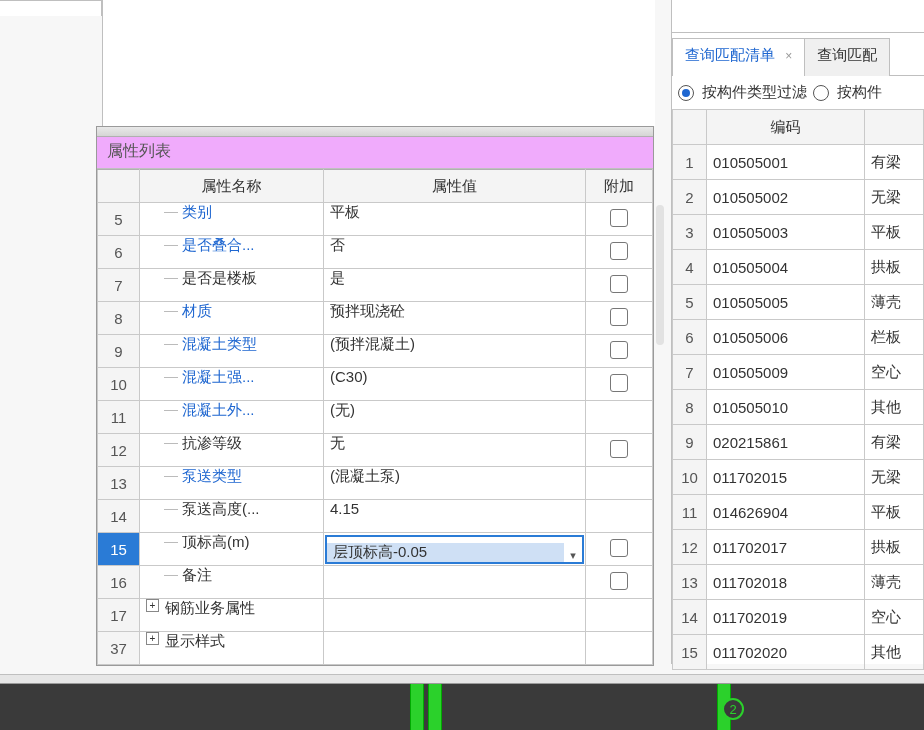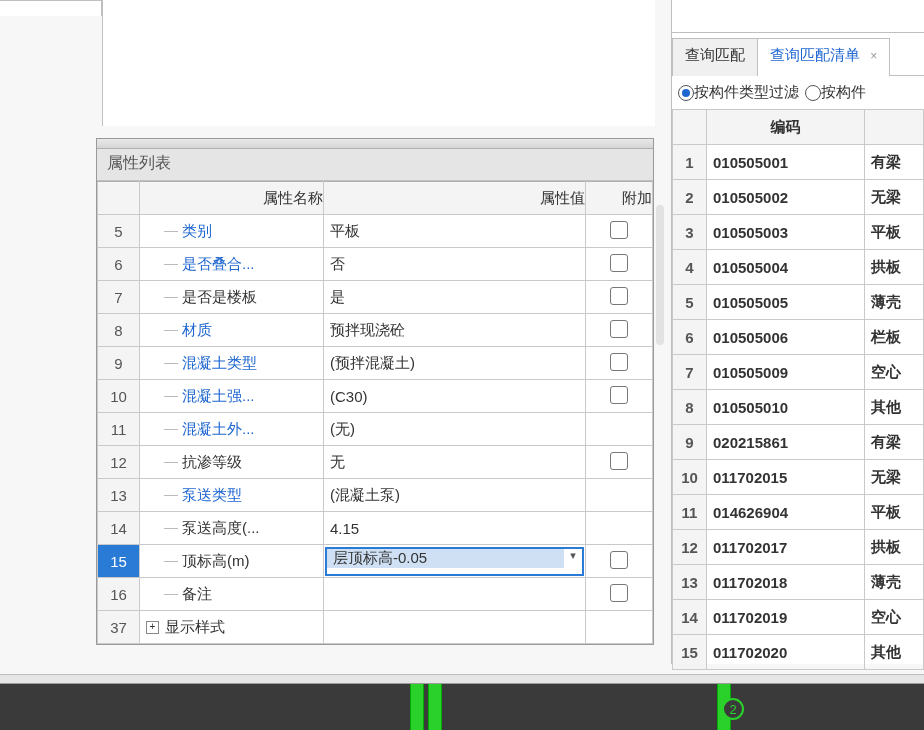--- a/index.html
+++ b/index.html
@@ -7,57 +7,57 @@
 .page{position:relative;width:924px;height:730px;background:#f7f7f7}
 
 
 .left-stub{position:absolute;left:0;top:0;width:102px;height:16px;background:#fff;border-top:1px solid #bfbfbf;border-right:1px solid #bfbfbf}
 .left-paren{position:absolute;left:0;top:-2px;font-size:15px;color:#333}
 
 
 .main-blank{position:absolute;left:102px;top:0;width:553px;height:126px;background:#fff;border-left:1px solid #bfbfbf}
 
 
-.prop-panel{position:absolute;left:96px;top:138px;width:558px;border:1px solid #9a9a9a;background:#e5e5e5}
+.prop-panel{position:absolute;left:96px;top:126px;width:558px;border:1px solid #9a9a9a;background:#f0abfc}
 .prop-title-bar{height:10px;background:linear-gradient(#e9e9e9,#d5d5d5);border-bottom:1px solid #b0b0b0}
 .prop-title{padding:4px 10px 6px;font-size:16px;color:#555;border-bottom:1px solid #c0c0c0}
 .prop-grid{width:100%;border-collapse:collapse;background:#fff}
 .prop-grid td,.prop-grid th{border:1px solid #c9c9c9;height:33px;padding:0}
-.prop-grid th{background:#f4f4f4;font-weight:400;color:#333;text-align:right;border-top:1px solid #b0b0b0}
+.prop-grid th{background:#f4f4f4;font-weight:400;color:#333;text-align:center;border-top:1px solid #b0b0b0}
 .col-num{width:42px;text-align:center;background:#f4f4f4;color:#555}
 .col-num.sel{background:#2a7bd6;color:#fff}
 .col-name{width:184px}
 .col-val{}
 .col-extra{width:67px;text-align:center}
-.cell{padding:0 6px;display:flex;align-items:center;height:100%}
+.cell{padding:0 6px;display:flex;align-items:flex-start;height:100%}
 .tree-leaf::before{content:"";display:inline-block;width:14px;border-top:1px solid #bbb;margin-right:4px;vertical-align:middle}
 .tree-leaf{display:inline-flex;align-items:center;margin-left:18px}
 .tree-plus{display:inline-flex;align-items:center;justify-content:center;width:13px;height:13px;border:1px solid #888;font-size:10px;line-height:1;margin-right:6px;background:#fff;cursor:pointer}
 .blue{color:#1e66d0}
 .chkbox{display:inline-block;width:18px;height:18px;border:1px solid #777;border-radius:3px;background:#fff}
-.dropdown-cell{border:2px solid #2a7bd6;display:flex;align-items:flex-start;height:29px;margin:1px;position:relative;background:#fff}
+.dropdown-cell{border:2px solid #2a7bd6;display:flex;align-items:flex-end;height:29px;margin:1px;position:relative;background:#fff}
 .dropdown-val{flex:1;padding:0 6px;background:#cfe0f5}
 .dropdown-btn{width:18px;text-align:center;color:#555;font-size:11px;cursor:pointer}
 
 
 .scroll-hint{position:absolute;left:656px;top:205px;width:8px;height:140px;background:#e2e2e2;border-radius:4px}
 
 
 .query-panel{position:absolute;left:671px;top:0;right:0;bottom:66px;background:#fff;border-left:1px solid #bfbfbf}
 .q-top{height:33px;border-bottom:1px solid #bfbfbf;background:#fff}
 .tabs{display:flex;height:38px;margin-top:5px}
 .tab{padding:7px 12px 0;border:1px solid #bfbfbf;border-bottom:none;background:#f0f0f0;margin-right:-1px;font-size:15px}
 .tab.active{background:#fff;color:#1e66d0;position:relative}
 .tab .x{font-size:12px;color:#999;margin-left:6px}
 .filters{display:flex;align-items:center;height:34px;padding-left:6px;gap:6px;font-size:15px;border-top:1px solid #bfbfbf;margin-top:-1px;background:#fff}
-.radio{display:inline-flex;align-items:center;gap:0}
+.radio{display:inline-flex;align-items:center;gap:8px}
 .radio .dot{width:16px;height:16px;border:1px solid #555;border-radius:50%;display:flex;align-items:center;justify-content:center}
 .radio.on .dot::after{content:"";width:8px;height:8px;background:#1e66d0;border-radius:50%}
 .code-grid{width:100%;border-collapse:collapse}
-.code-grid th,.code-grid td{border:1px solid #c9c9c9;height:35px;padding:0 6px;text-align:left;font-weight:700}
+.code-grid th,.code-grid td{border:1px solid #c9c9c9;height:35px;padding:0 6px;text-align:left;font-weight:400}
 .code-grid th{background:#f4f4f4;text-align:center}
 .code-grid .rn{width:34px;text-align:center;background:#f4f4f4;color:#555}
 .code-grid .code{width:158px}
 
 
 .bottom{position:absolute;left:0;bottom:0;right:0;height:56px;background:#3a3a3a}
 .bot-top{height:10px;background:#e6e6e6;border-top:1px solid #bfbfbf;border-bottom:1px solid #9a9a9a}
 .markers{position:relative;height:46px}
 .marker{position:absolute;top:0;width:14px;height:46px;background:#2bd12b;border-left:1px solid #0a0;border-right:1px solid #0a0}
 .badge{position:absolute;top:14px;width:22px;height:22px;border:2px solid #2bd12b;border-radius:50%;background:#3a3a3a;color:#2bd12b;font-size:13px;display:flex;align-items:center;justify-content:center}
@@ -224,20 +224,33 @@
               <div class="cell">
                 <span class="tree-leaf">备注</span>
               </div>
             </td>
             <td class="col-val">
               <div class="cell"></div>
             </td>
             <td class="col-extra"><span class="chkbox"></span></td>
           </tr>
           <tr>
+            <td class="col-num">17</td>
+            <td class="col-name">
+              <div class="cell">
+                <span class="tree-plus">+</span>
+                <span>钢筋业务属性</span>
+              </div>
+            </td>
+            <td class="col-val">
+              <div class="cell"></div>
+            </td>
+            <td class="col-extra"></td>
+          </tr>
+          <tr>
             <td class="col-num">37</td>
             <td class="col-name">
               <div class="cell">
                 <span class="tree-plus">+</span>
                 <span>显示样式</span>
               </div>
             </td>
             <td class="col-val">
               <div class="cell"></div>
             </td>
@@ -245,25 +258,25 @@
           </tr>
         </tbody>
     </table>
   </div>
 
   <div class="scroll-hint"></div>
 
   <div class="query-panel">
     <div class="q-top"></div>
     <div class="tabs">
-      <div class="tab">查询匹配</div>
       <div class="tab active">
         <span>查询匹配清单</span>
         <span class="x">×</span>
       </div>
+      <div class="tab">查询匹配</div>
     </div>
     <div class="filters">
       <label class="radio on">
           <span class="dot"></span>
           <span>按构件类型过滤</span>
         </label>
       <label class="radio">
           <span class="dot"></span>
           <span>按构件</span>
         </label>

